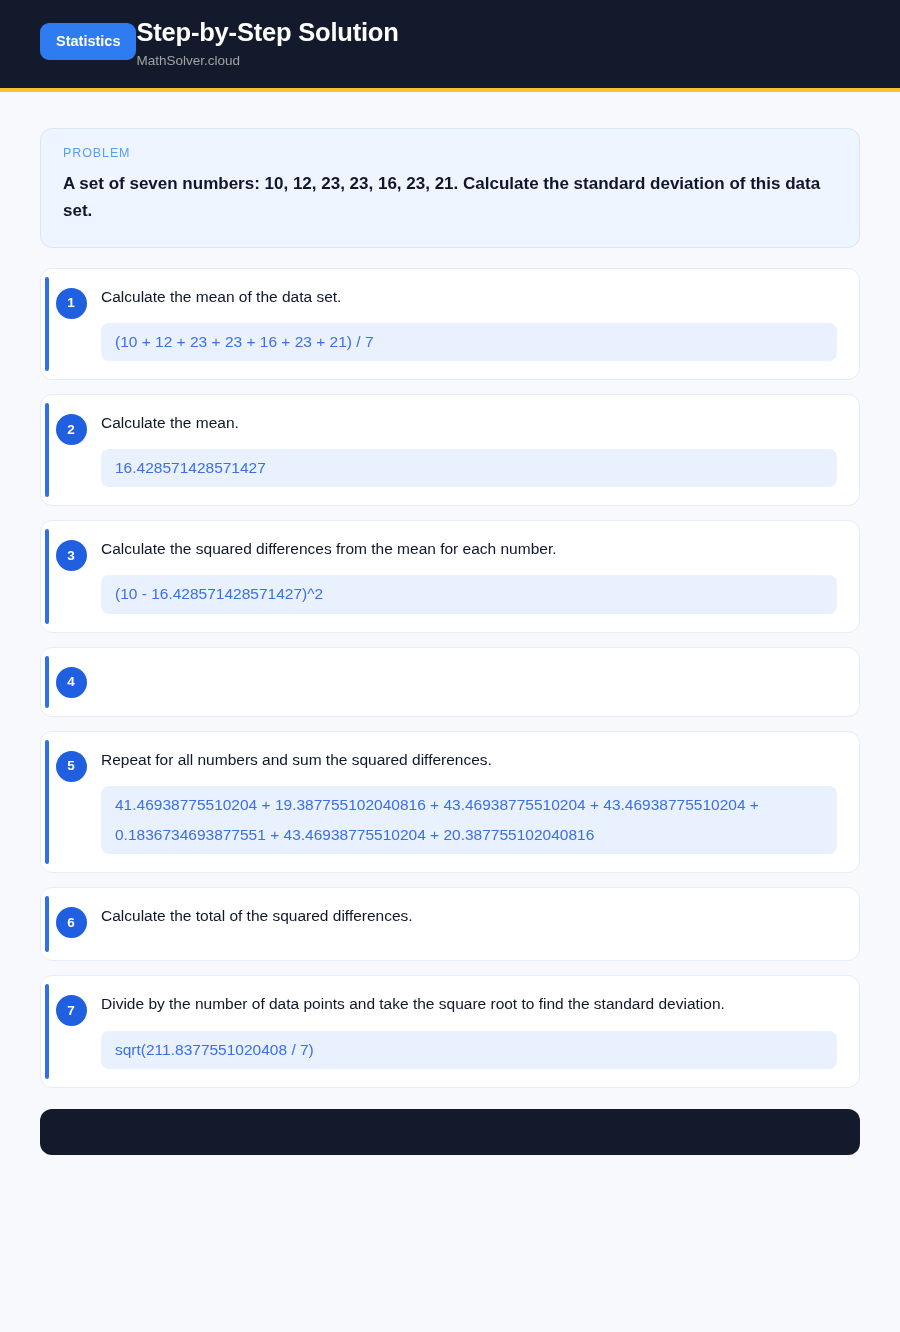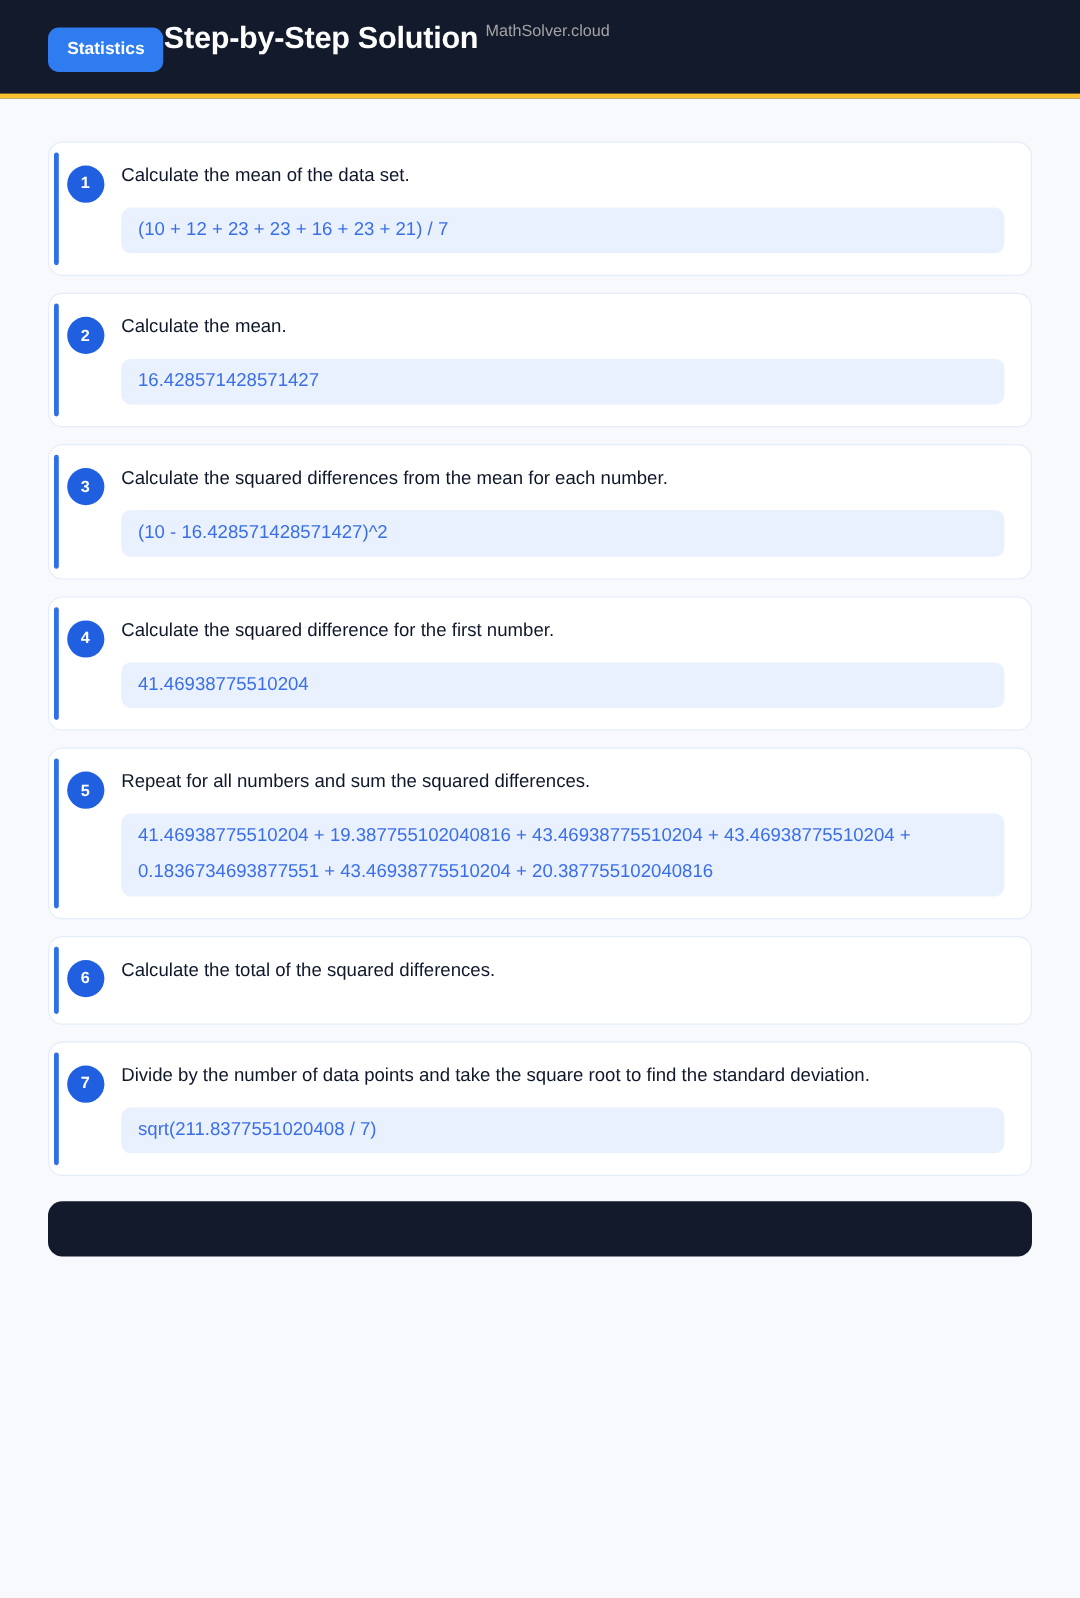--- a/index.html
+++ b/index.html
@@ -32,21 +32,21 @@
     background: #2f7cf0;
     color: #ffffff;
     font-size: 14.5px;
     font-weight: bold;
     padding: 11px 16px;
     border-radius: 9px;
     line-height: 1;
     margin-top: 7px;
     white-space: nowrap;
   }
-  .header-texts { display: flex; flex-direction: row; gap: 6px; padding-top: 2px; }
+  .header-texts { display: flex; flex-direction: column; gap: 6px; padding-top: 2px; }
   .header-title {
     color: #ffffff;
     font-size: 25.5px;
     font-weight: bold;
     letter-spacing: -0.2px;
     line-height: 1.15;
   }
   .header-sub {
     color: #a3a3a3;
     font-size: 13.5px;
@@ -159,20 +159,24 @@
   <div class="header">
     <span class="badge-topic">Statistics</span>
     <div class="header-texts">
       <div class="header-title">Step-by-Step Solution</div>
       <div class="header-sub">MathSolver.cloud</div>
     </div>
   </div>
 
   <div class="main">
 
+    <div class="problem-card">
+      <div class="problem-label">PROBLEM</div>
+      <div class="problem-text">A set of seven numbers: 10, 12, 23, 23, 16, 23, 21. Calculate the standard deviation of this data set.</div>
+    </div>
 
     <div class="steps">
 
       <div class="step-card">
         <div class="step-accent"></div>
         <div class="step-badge-col">
           <div class="step-badge">1</div>
         </div>
         <div class="step-body">
           <div class="step-title">Calculate the mean of the data set.</div>
@@ -199,24 +203,20 @@
         <div class="step-body">
           <div class="step-title">Calculate the squared differences from the mean for each number.</div>
           <div class="step-formula">(10 - 16.428571428571427)^2</div>
         </div>
       </div>
 
       <div class="step-card">
         <div class="step-accent"></div>
         <div class="step-badge-col">
           <div class="step-badge">4</div>
-        </div>
-        <div class="step-body">
-          <div class="step-title">Calculate the squared difference for the first number.</div>
-          <div class="step-formula">41.46938775510204</div>
         </div>
       </div>
 
       <div class="step-card">
         <div class="step-accent"></div>
         <div class="step-badge-col">
           <div class="step-badge">5</div>
         </div>
         <div class="step-body">
           <div class="step-title">Repeat for all numbers and sum the squared differences.</div>

